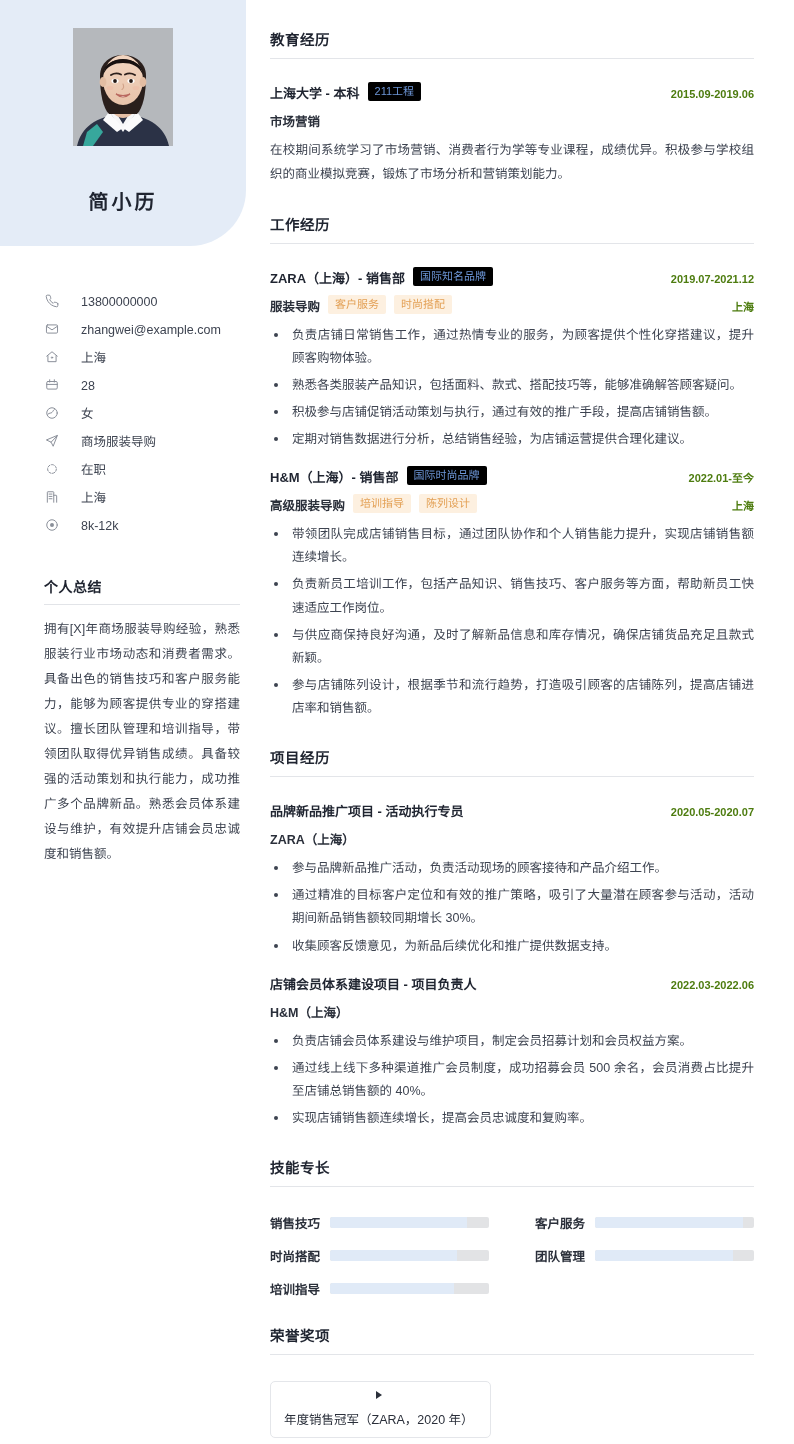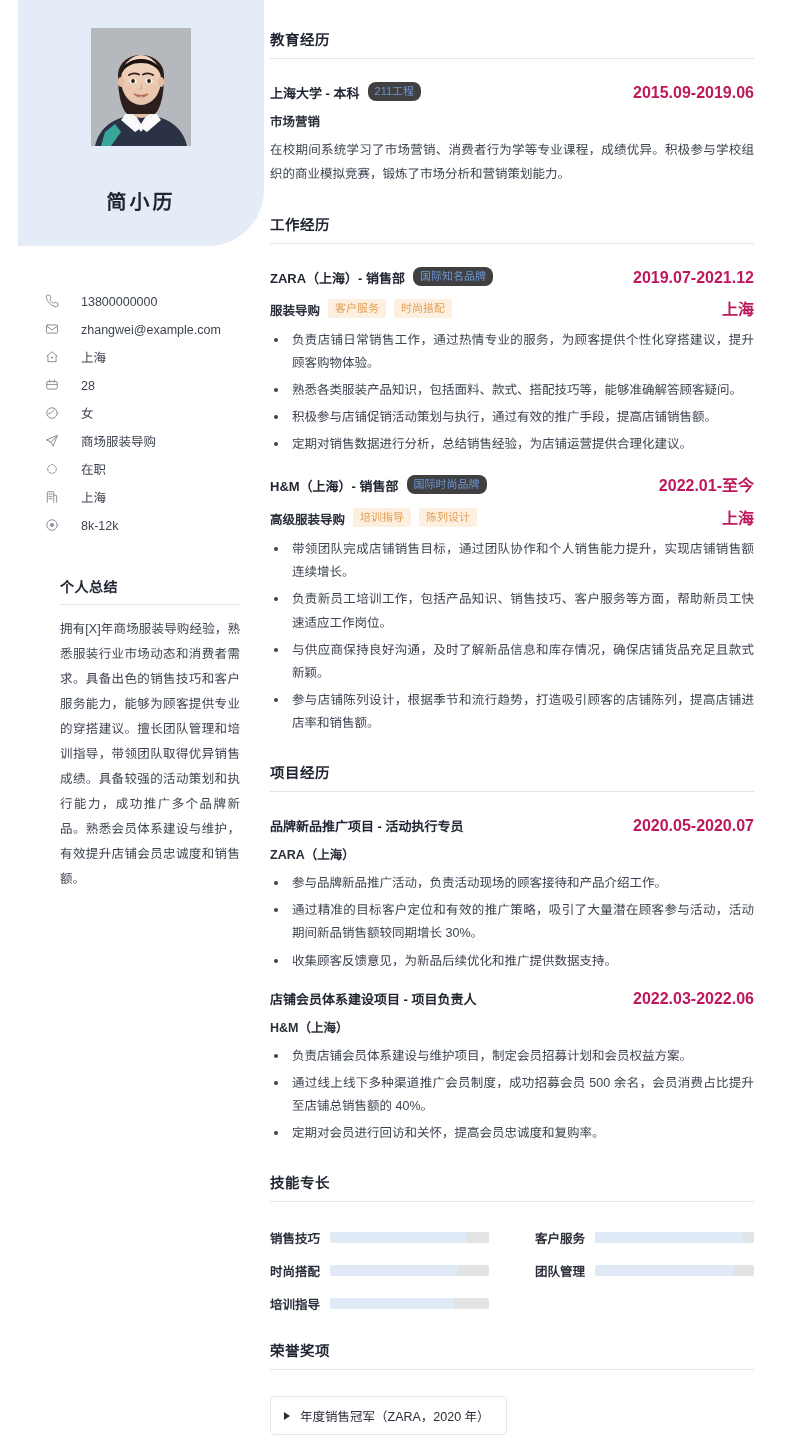--- a/index.html
+++ b/index.html
@@ -32,21 +32,21 @@
     padding-bottom: 30px;
   }
 
   .sidebar-header {
     background: #e4ecf7;
     border-bottom-right-radius: 56px;
     padding: 28px 10px 34px 10px;
     display: flex;
     flex-direction: column;
     align-items: center;
-    margin-left: 18px;
+    margin-left: 0;
     width: 246px;
   }
 
   .avatar-frame {
     width: 100px;
     height: 118px;
     overflow: hidden;
     background: #b9bcc0;
     position: relative;
     margin-bottom: 46px;
@@ -86,21 +86,21 @@
     display: inline-flex;
     align-items: center;
     justify-content: center;
     color: #8a8f99;
   }
   .contact-icon svg { display: block; }
 
   .contact-text { white-space: nowrap; }
 
   .summary-block {
-    margin: 44px 24px 0 60px;
+    margin: 44px 24px 0 44px;
   }
 
   .sidebar-section-title {
     font-size: 14px;
     font-weight: 700;
     color: #1f2430;
     padding-bottom: 8px;
     border-bottom: 1px solid #e2e4e8;
     margin-bottom: 12px;
     letter-spacing: 0.5px;
@@ -152,38 +152,38 @@
   }
 
   .entry-title {
     font-size: 13px;
     font-weight: 700;
     color: #1f2430;
     white-space: nowrap;
   }
 
   .entry-meta {
-    font-size: 16px;
+    font-size: 11px;
     font-weight: 700;
-    color: #be185d;
+    color: #4d7c0f;
     white-space: nowrap;
     flex: 0 0 auto;
   }
 
   .tag {
     display: inline-block;
     font-size: 11px;
     line-height: 1;
     padding: 4px 7px;
     border-radius: 2px;
     white-space: nowrap;
     position: relative;
     top: -1px;
   }
-  .tag-blue { background: #404040; color: #6c95d6; border-radius: 8px; }
+  .tag-blue { background: #000000; color: #6c95d6; }
   .tag-orange { background: #fdf0e0; color: #e3a055; }
 
   .entry-sub {
     font-size: 12.5px;
     font-weight: 700;
     color: #2a2f3a;
     white-space: nowrap;
   }
 
   .bullets {
@@ -257,20 +257,21 @@
     display: inline-flex;
     align-items: center;
     gap: 10px;
     border: 1px solid #e4e6ea;
     border-radius: 5px;
     padding: 9px 16px 9px 13px;
     font-size: 12.5px;
     color: #2a2f3a;
     background: #fff;
     white-space: nowrap;
+    flex-direction: column;
   }
 
   .honor-caret {
     width: 0; height: 0;
     border-left: 6px solid #2a2f3a;
     border-top: 4px solid transparent;
     border-bottom: 4px solid transparent;
     flex: 0 0 auto;
   }
 </style>
@@ -532,21 +533,21 @@
         <div class="entry-row">
           <span class="entry-title">店铺会员体系建设项目 - 项目负责人</span>
           <span class="entry-meta">2022.03-2022.06</span>
         </div>
         <div class="entry-row">
           <span class="entry-sub">H&amp;M（上海）</span>
         </div>
         <ul class="bullets">
           <li>负责店铺会员体系建设与维护项目，制定会员招募计划和会员权益方案。</li>
           <li>通过线上线下多种渠道推广会员制度，成功招募会员 500 余名，会员消费占比提升至店铺总销售额的 40%。</li>
-          <li>定期对会员进行回访和关怀，提高会员忠诚度和复购率。</li>
+          <li>实现店铺销售额连续增长，提高会员忠诚度和复购率。</li>
         </ul>
       </div>
     </section>
 
     <section class="section">
       <h2 class="section-title">技能专长</h2>
       <div class="skills-grid">
 
         <div class="skill-row">
           <span class="skill-name">销售技巧</span>

